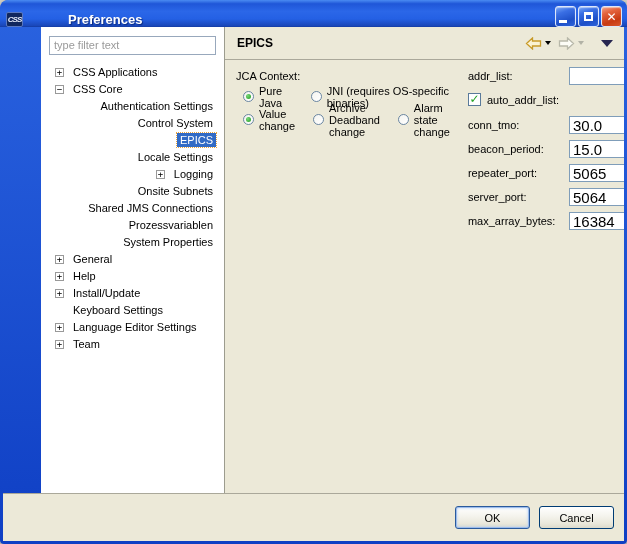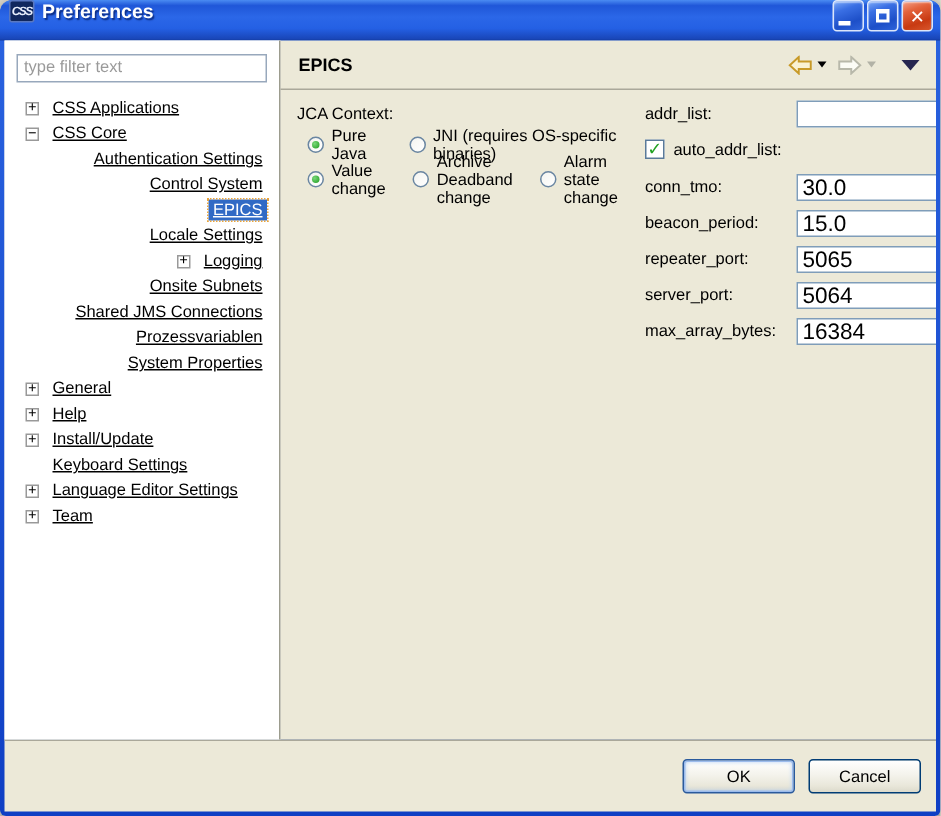--- a/index.html
+++ b/index.html
@@ -9,23 +9,24 @@
     position:relative; width:627px; height:544px;
     background:linear-gradient(180deg,#2a63e0,#0f3fc4);
     border-radius:8px 8px 4px 4px;
     padding:0 3px 3px 3px; overflow:hidden;
     box-shadow:0 2px 6px rgba(0,0,0,.4);
   }
 
   
   .titlebar{
     height:27px; margin:0 -3px; padding:0 5px 0 6px;
-    display:flex; align-items:flex-start;
+    display:flex; align-items:flex-end;
     background:linear-gradient(180deg,#4a8bf2 0%,#1f56d8 14%,#2b67e8 42%,#2460e4 70%,#1946b8 96%,#123a9e 100%);
     border-radius:8px 8px 0 0;
+    gap:40px;
   }
   .app-icon{
     width:17px; height:15px; margin-right:5px; flex:0 0 auto;
     background:#10275e; border:1px solid #5a78c0; border-radius:2px;
     color:#e8eefc; font-size:8px; font-weight:bold; font-style:italic;
     display:flex; align-items:center; justify-content:center; letter-spacing:-1px;
   }
   .title-text{
     color:#fff; font-size:13px; font-weight:bold;
     text-shadow:1px 1px 1px #0a2a80;
@@ -40,21 +41,21 @@
     box-shadow:inset 0 1px 1px rgba(255,255,255,.5);
   }
   .tb-btn.close{
     background:linear-gradient(160deg,#f2a088 0%,#e4633c 30%,#c83a12 70%,#d8562c 100%);
   }
   .glyph-min{ width:8px; height:3px; background:#fff; margin-top:9px; margin-right:5px; }
   .glyph-max{ width:9px; height:9px; border:2px solid #fff; border-top-width:3px; }
   .glyph-close{ font-weight:bold; font-size:12px; line-height:1; }
 
   
-  .main{ display:flex; height:466px; background:#ece9d8; }
+  .main{ display:flex; height:466px; background:#ece9d8;margin-left:38px; }
 
   .left-panel{
     width:184px; background:#fff; border-right:1px solid #9c9c8e;
     padding:8px 8px 0 8px; overflow:hidden; flex:0 0 auto;
   }
   .filter-input{
     width:100%; height:19px; border:1px solid #98a8bc; background:#fff;
     font-family:inherit; font-size:11px; color:#222; padding:0 4px; outline:none;
   }
   .filter-input::placeholder{ color:#9a9a9a; }
@@ -65,21 +66,21 @@
   }
   .tree-row.lvl0{ padding-left:6px; }
   .tree-row.lvl1{ padding-left:28px;justify-content:flex-end; }
   .expander{
     width:9px; height:9px; flex:0 0 auto; margin-right:6px;
     border:1px solid #999; background:#fff;
     font-size:9px; line-height:7px; text-align:center; color:#000;
     font-family:"DejaVu Sans Mono",monospace; cursor:pointer;
   }
   .expander.none{ border:none; background:transparent; }
-  .tree-label{ padding:1px 3px;text-decoration:underline; }
+  .tree-label{ padding:1px 3px; }
   .tree-row.selected .tree-label{
     background:#316ac5; color:#fff; outline:1px dotted #e8a33c;
   }
 
   
   .right-panel{ flex:1; display:flex; flex-direction:column; min-width:0; }
   .content-header{
     height:33px; display:flex; align-items:center;
     padding:0 7px 0 12px; border-bottom:1px solid #aaa89a; flex:0 0 auto;
   }

